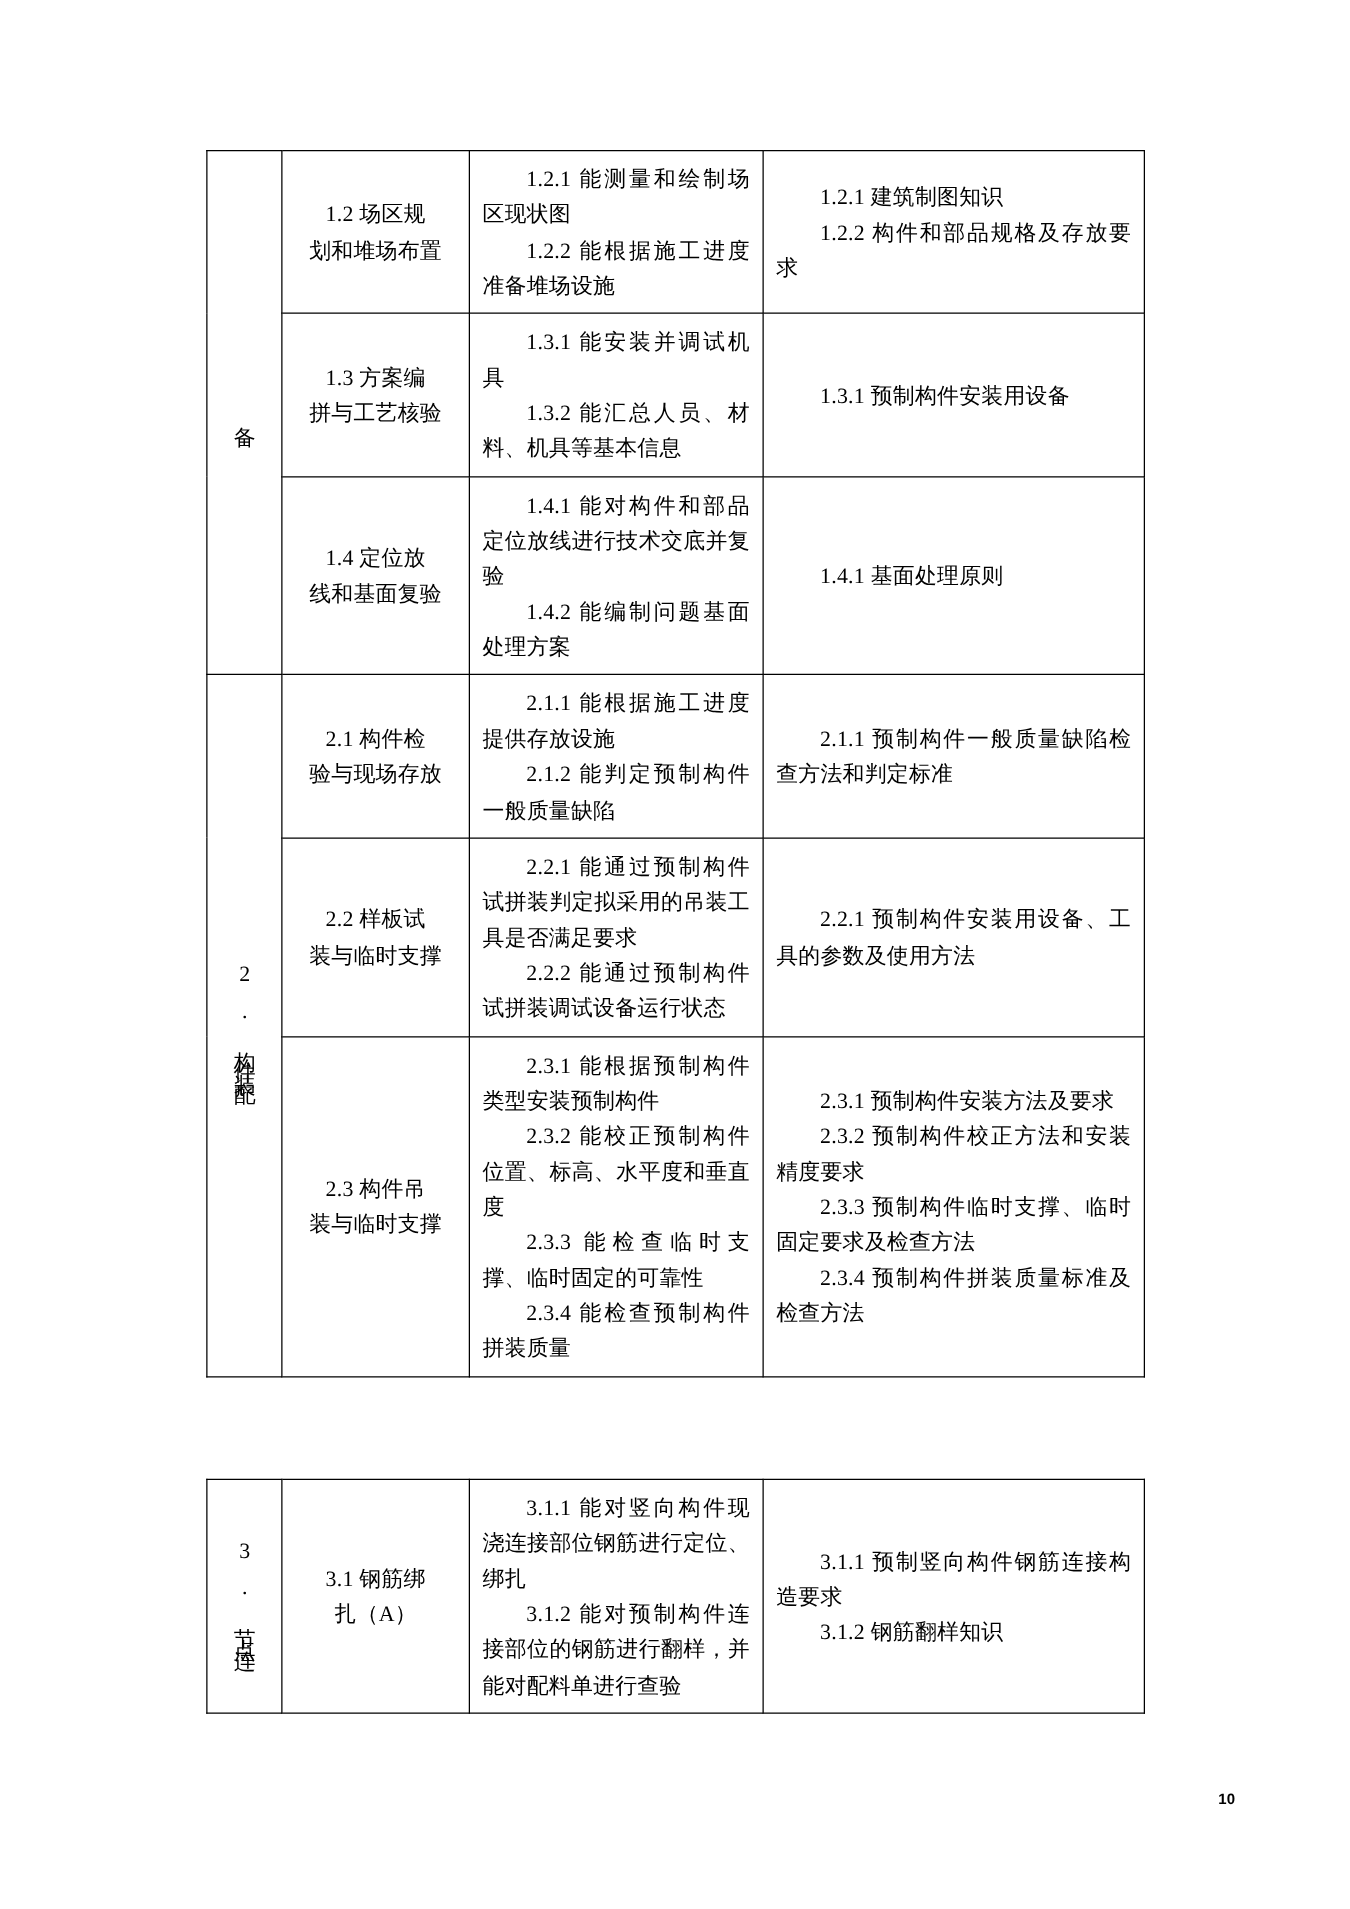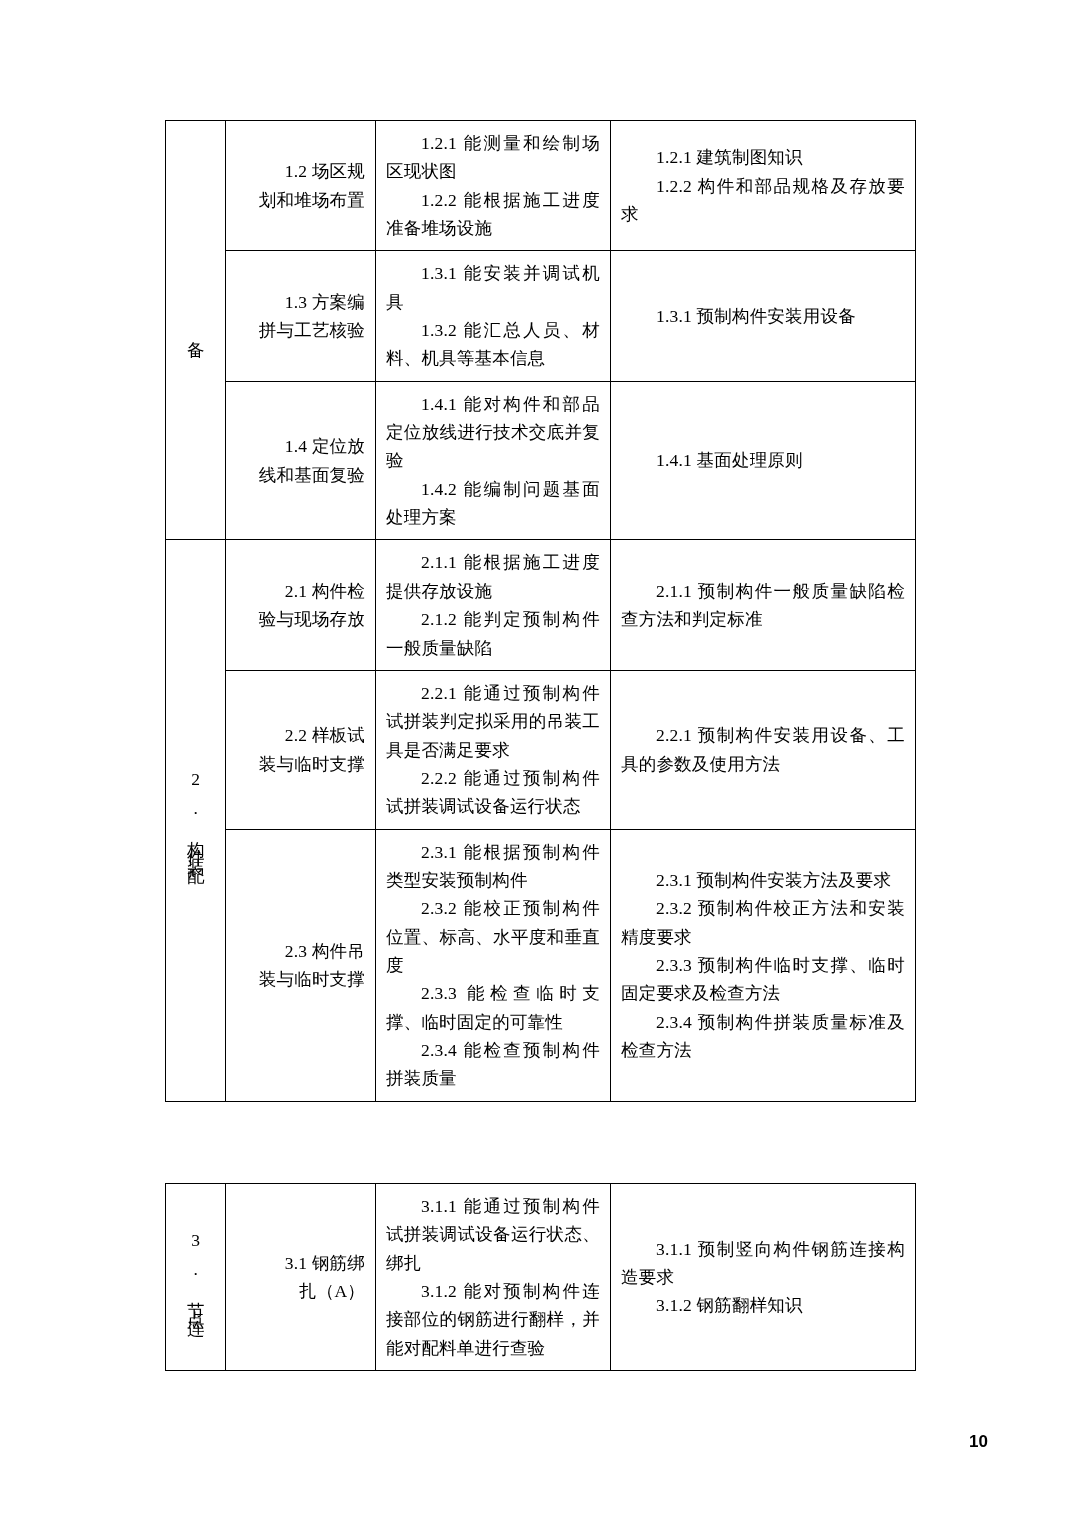--- a/index.html
+++ b/index.html
@@ -63,34 +63,33 @@
   }
   td.col2 {
     text-align: center;
   }
   .cell-lines {
     display: block;
   }
   .cell-lines .ln {
     display: block;
     text-indent: 0;
-    text-align: right;
   }
   td.col3 .ln, td.col4 .ln {
     text-indent: 2em;
     text-align: justify;
     text-justify: inter-ideograph;
   }
   td.col3 { text-align: left; }
   td.col4 { text-align: left; border-radius: 27px; }
   .page-number {
     position: absolute;
     right: 92px;
     top: 1432px;
-    font-size: 17px;
+    font-size: 12px;
     font-family: "Liberation Sans", sans-serif;
     font-weight: bold;
   }
 </style>
 </head>
 <body>
 
 <div class="page">
 
   <div class="table-wrap" id="table-main">
@@ -251,21 +250,21 @@
             <span class="vtext">3.节点连</span>
           </td>
           <td class="col2">
             <span class="cell-lines">
               <span class="ln">3.1  钢筋绑</span>
               <span class="ln">扎（A）</span>
             </span>
           </td>
           <td class="col3">
             <span class="cell-lines">
-              <span class="ln">3.1.1  能通过预制构件试拼装调试设备运行状态、绑扎</span>
+              <span class="ln">3.1.1  能对竖向构件现浇连接部位钢筋进行定位、绑扎</span>
               <span class="ln">3.1.2  能对预制构件连接部位的钢筋进行翻样，并能对配料单进行查验</span>
             </span>
           </td>
           <td class="col4">
             <span class="cell-lines">
               <span class="ln">3.1.1  预制竖向构件钢筋连接构造要求</span>
               <span class="ln">3.1.2  钢筋翻样知识</span>
             </span>
           </td>
         </tr>

